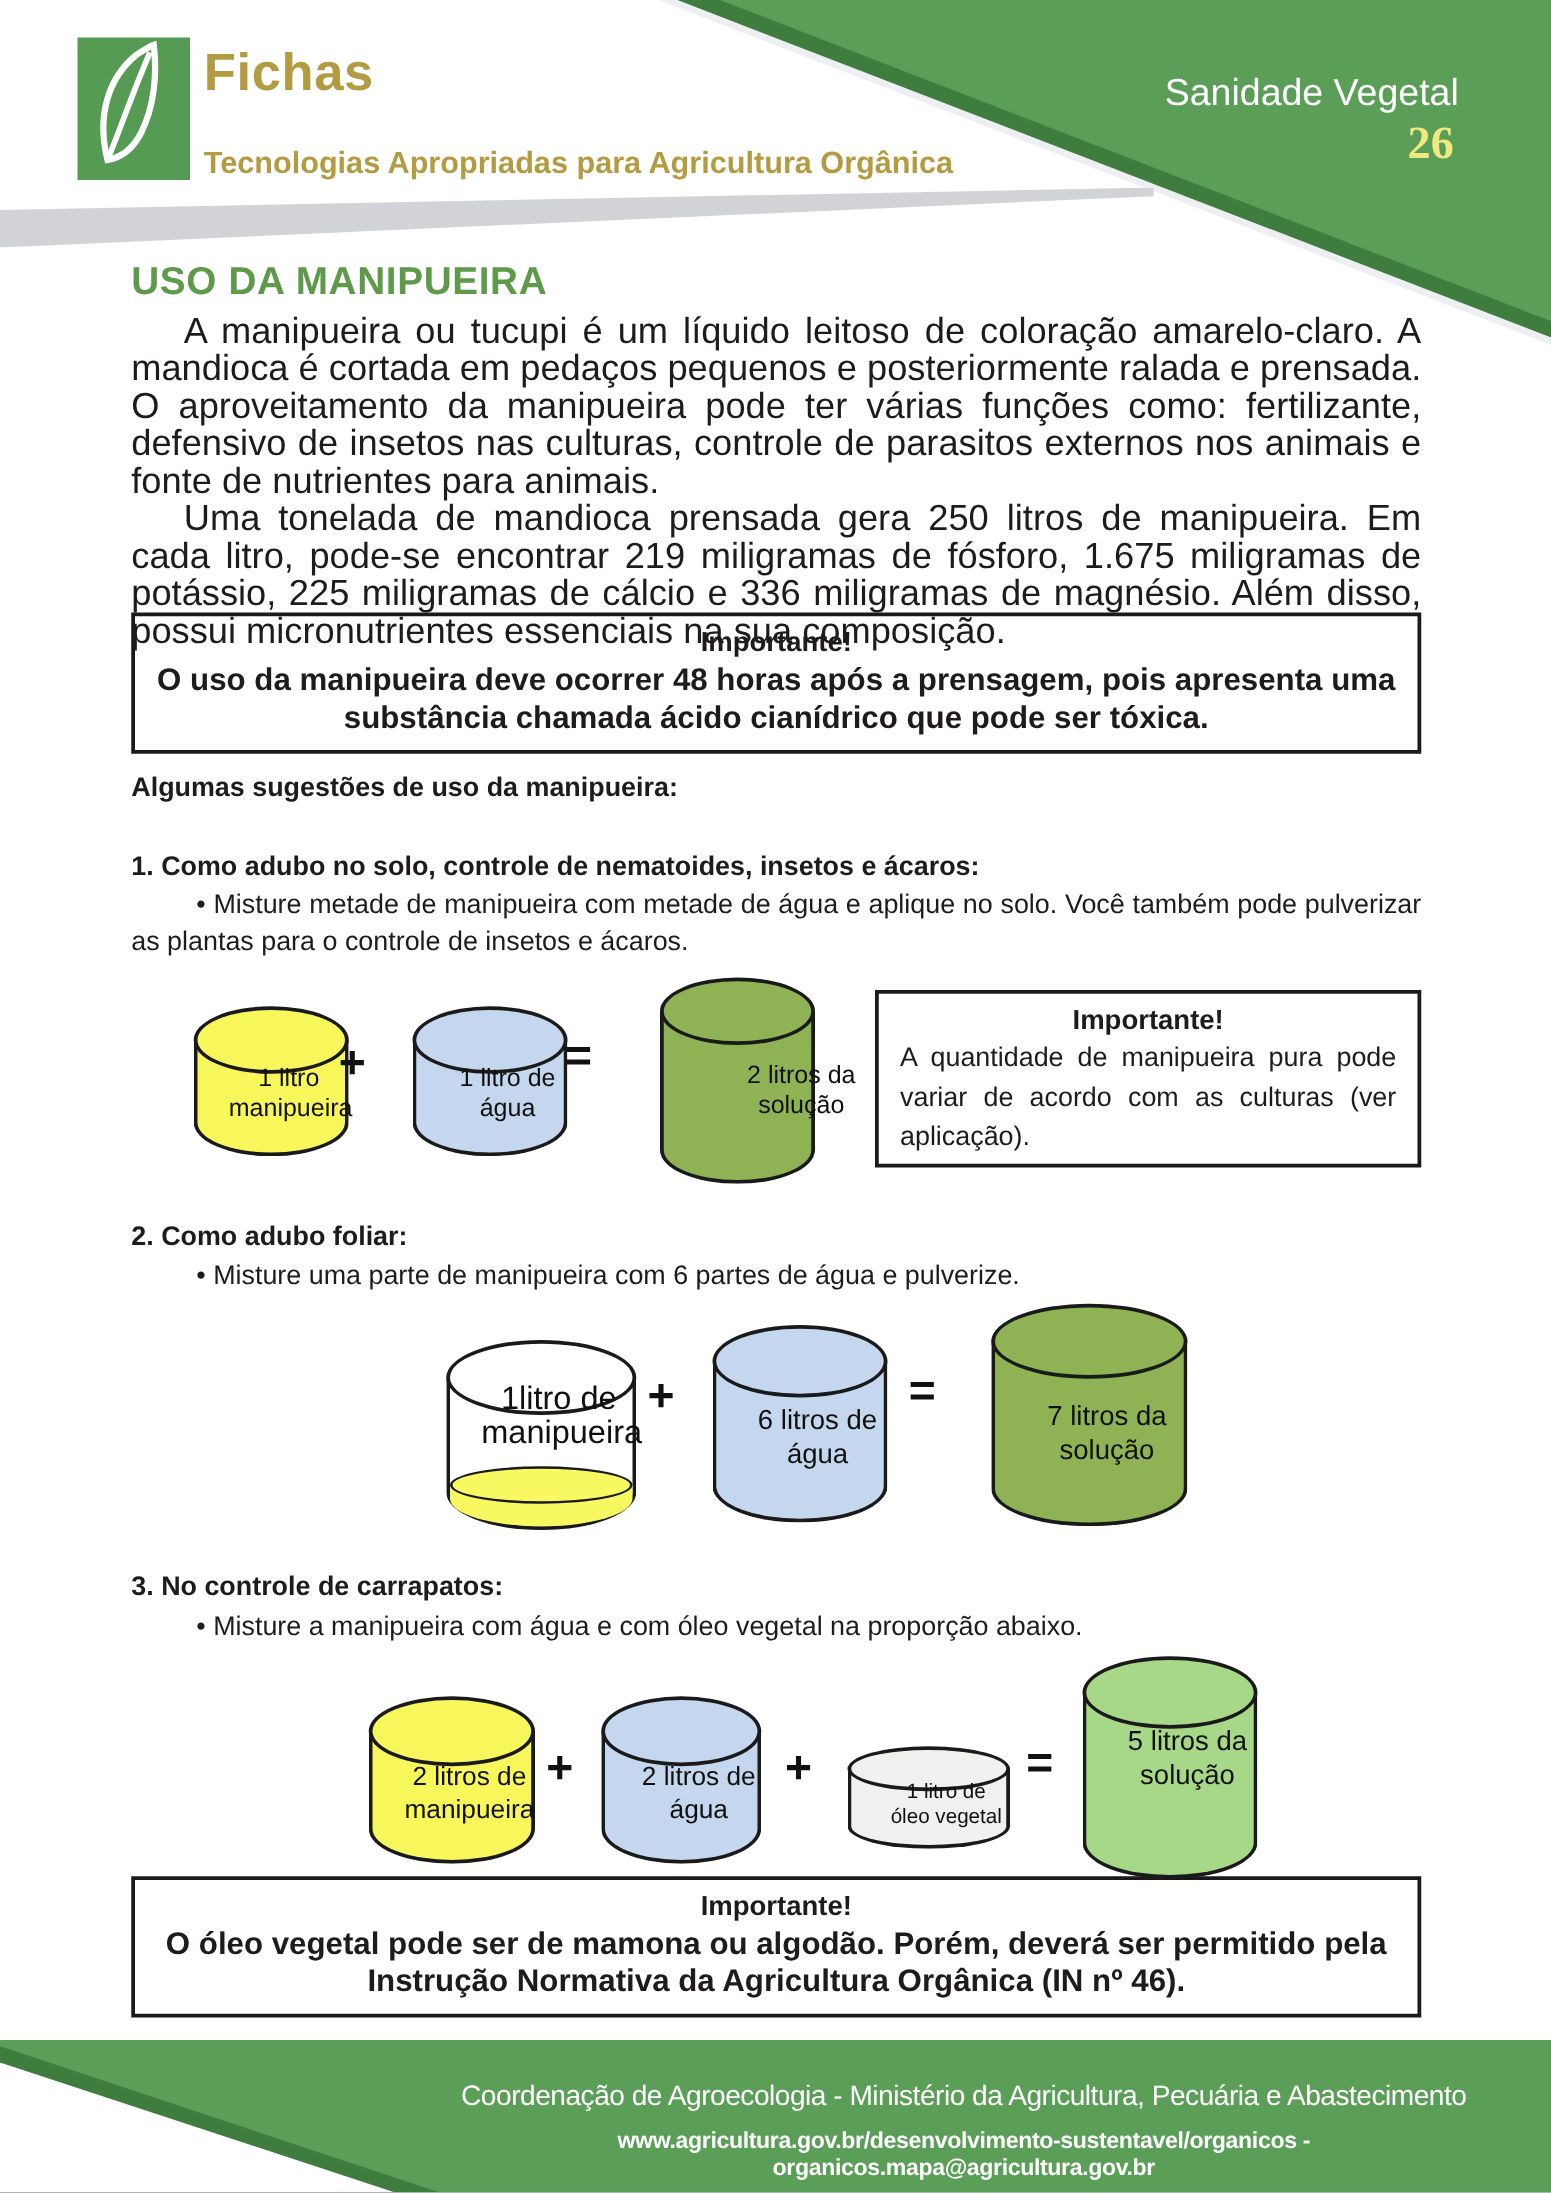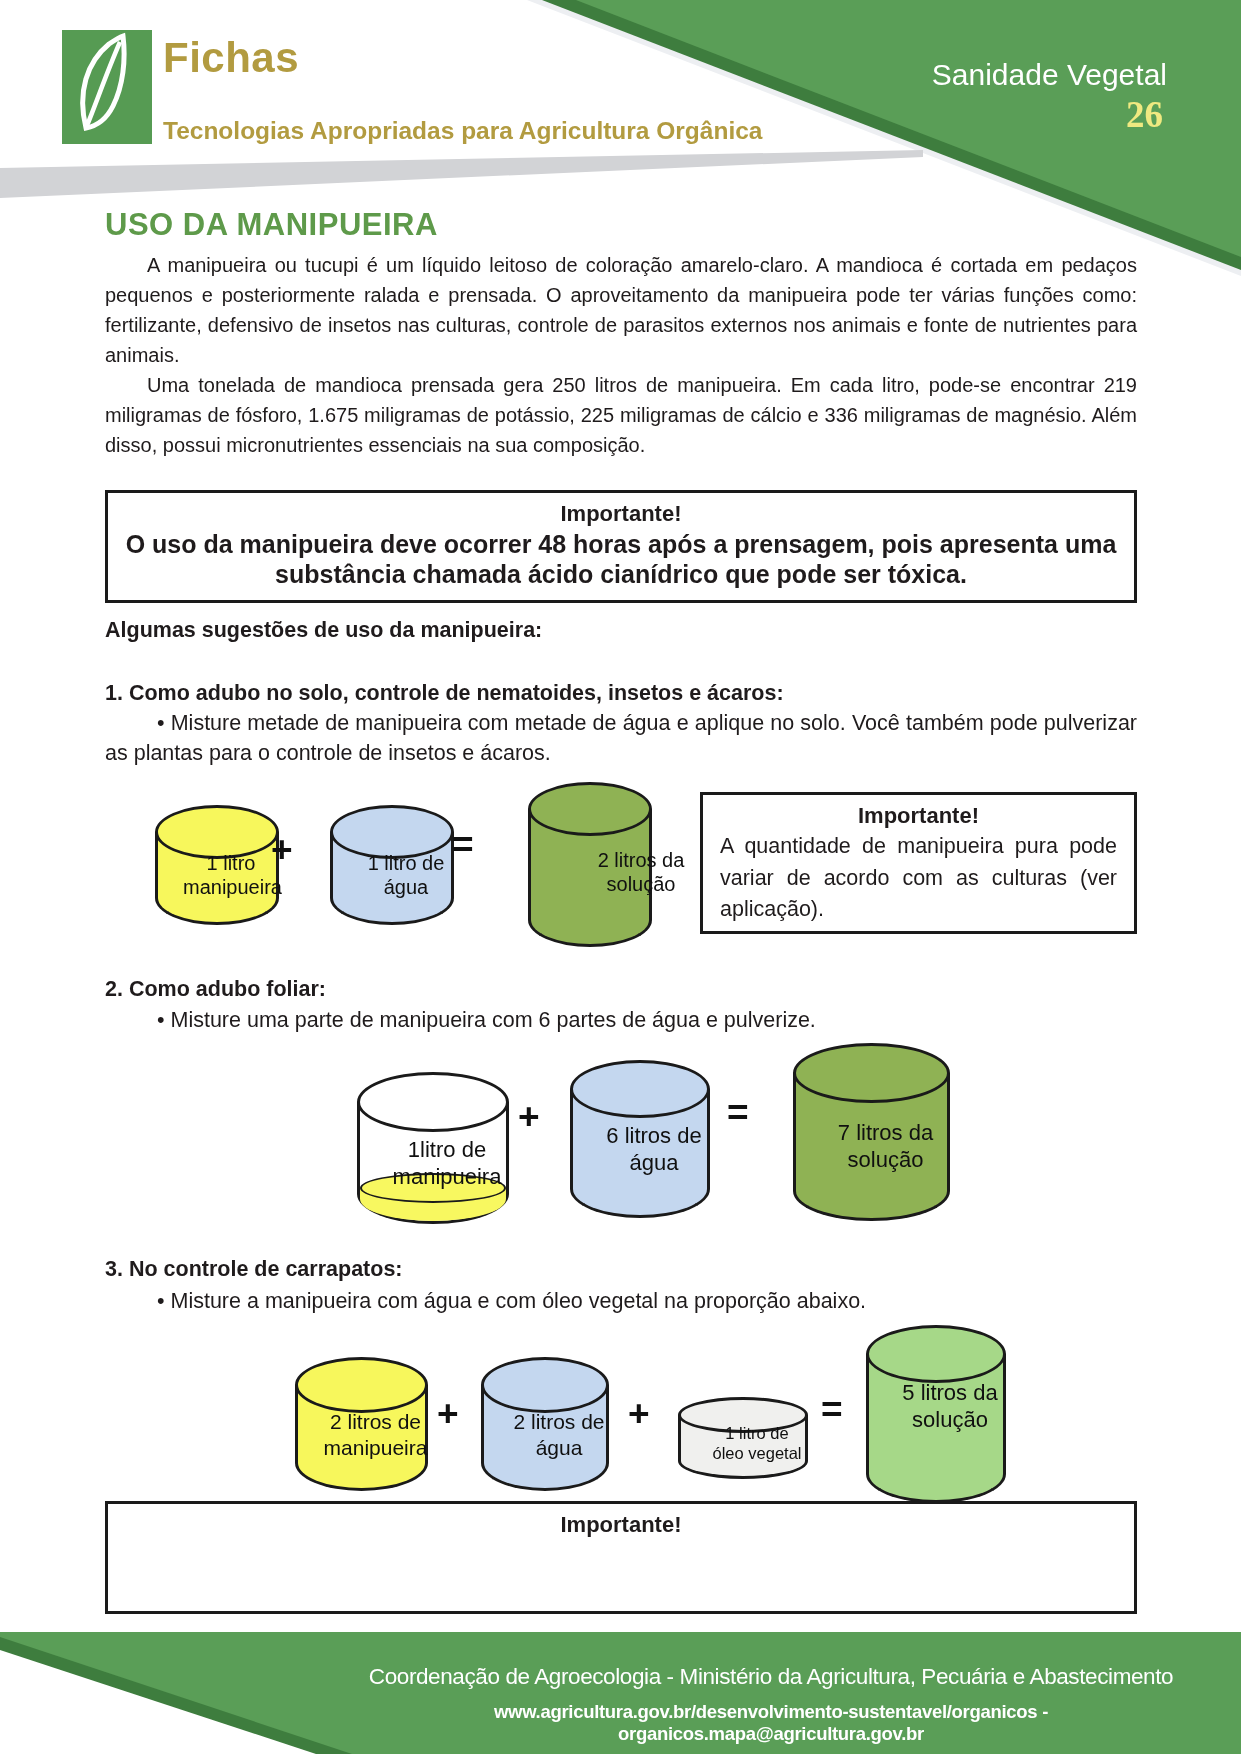--- a/index.html
+++ b/index.html
@@ -16,21 +16,21 @@
   .swoosh{position:absolute;top:0;left:0;width:1241px;height:220px;
     clip-path:polygon(0 168px,923px 150px,923px 157px,0 198px);background:#d2d3d6;}
   .logo-box{position:absolute;left:62px;top:30px;width:90px;height:114px;background:#569b53;}
   .brand1{position:absolute;left:163px;top:34px;font-size:42px;font-weight:bold;color:#b29b40;letter-spacing:.5px;}
   .brand2{position:absolute;left:163px;top:76px;font-size:42px;font-weight:bold;color:#51a04d;letter-spacing:.5px;}
   .tagline{position:absolute;left:163px;top:117px;font-size:24.5px;font-weight:bold;color:#b29b40;}
   .category{position:absolute;right:74px;top:58px;font-size:30px;color:#ffffff;}
   .issue-number{position:absolute;right:78px;top:93px;font-size:37px;font-weight:bold;color:#f0e981;font-family:Liberation Serif, serif;}
   
   .page-title{position:absolute;left:105px;top:207px;font-size:31px;font-weight:bold;color:#5e9a4a;letter-spacing:.5px;}
-  .bodytext{position:absolute;left:105px;top:250px;width:1032px;font-size:20px;line-height:30px;
+  .bodytext{position:absolute;left:105px;top:250px;width:1032px;font-size:29px;line-height:30px;
     color:#1f1b1c;text-align:justify;}
   .bodytext p{margin:0;text-indent:42px;}
   .imp-box{position:absolute;left:105px;width:1032px;height:113px;border:3px solid #1a1a1a;
     box-sizing:border-box;padding-top:6px;text-align:center;color:#1f1b1c;}
   .imp-box .bx-title{font-size:22px;font-weight:bold;line-height:30px;}
   .imp-box .bx-text{font-size:25px;line-height:30px;padding:0 10px;font-weight:bold;}
   .box-top{top:490px;}
   .box-bottom{top:1501px;}
   .sub-heading{position:absolute;left:105px;font-size:21.5px;font-weight:bold;color:#1f1b1c;}
   .bullet-text{position:absolute;left:105px;width:1032px;font-size:21.5px;line-height:30px;
@@ -139,21 +139,21 @@
   <div class="bullet-text" style="top:1005px;">• Misture uma parte de manipueira com 6 partes de água e pulverize.</div>
 
   <div class="diagram" style="top:1040px;height:195px;">
     <div class="cyl" style="left:357px;top:32px;width:152px;height:152px;--ry:30px;--fill:#ffffff;">
       <div class="cyl-top"></div>
       <div class="cyl-body"></div>
       <div class="liq" style="height:48px;">
         <div class="liq-body"></div>
         <div class="liq-top"></div>
       </div>
-      <div class="cyl-label" style="top:33px;font-size:22px;line-height:27px;margin-top:31px;">
+      <div class="cyl-label" style="top:33px;font-size:26px;line-height:27px;">
         <span>1litro de</span>
         <span>manipueira</span>
       </div>
     </div>
     <div class="op" style="left:518px;top:56px;">+</div>
     <div class="cyl" style="left:570px;top:20px;width:140px;height:158px;--ry:29px;--fill:#c4d7ef;">
       <div class="cyl-top"></div>
       <div class="cyl-body"></div>
       <div class="cyl-label" style="top:62px;font-size:22px;line-height:27px;">
         <span>6 litros de</span>
@@ -207,20 +207,21 @@
       <div class="cyl-body"></div>
       <div class="cyl-label" style="top:54px;font-size:22px;line-height:27px;">
         <span>5 litros da</span>
         <span>solução</span>
       </div>
     </div>
   </div>
 
   <div class="imp-box box-bottom">
     <div class="bx-title">Importante!</div>
+    <div class="bx-text">O óleo vegetal pode ser de mamona ou algodão. Porém, deverá ser permitido pela Instrução Normativa da Agricultura Orgânica (IN nº 46).</div>
   </div>
 
   <div class="footer">
     <div class="f-dark"></div>
     <div class="f-white"></div>
     <div class="f-line1">Coordenação de Agroecologia - Ministério da Agricultura, Pecuária e Abastecimento</div>
     <div class="f-line2">www.agricultura.gov.br/desenvolvimento-sustentavel/organicos - organicos.mapa@agricultura.gov.br</div>
   </div>
 
 </div>

